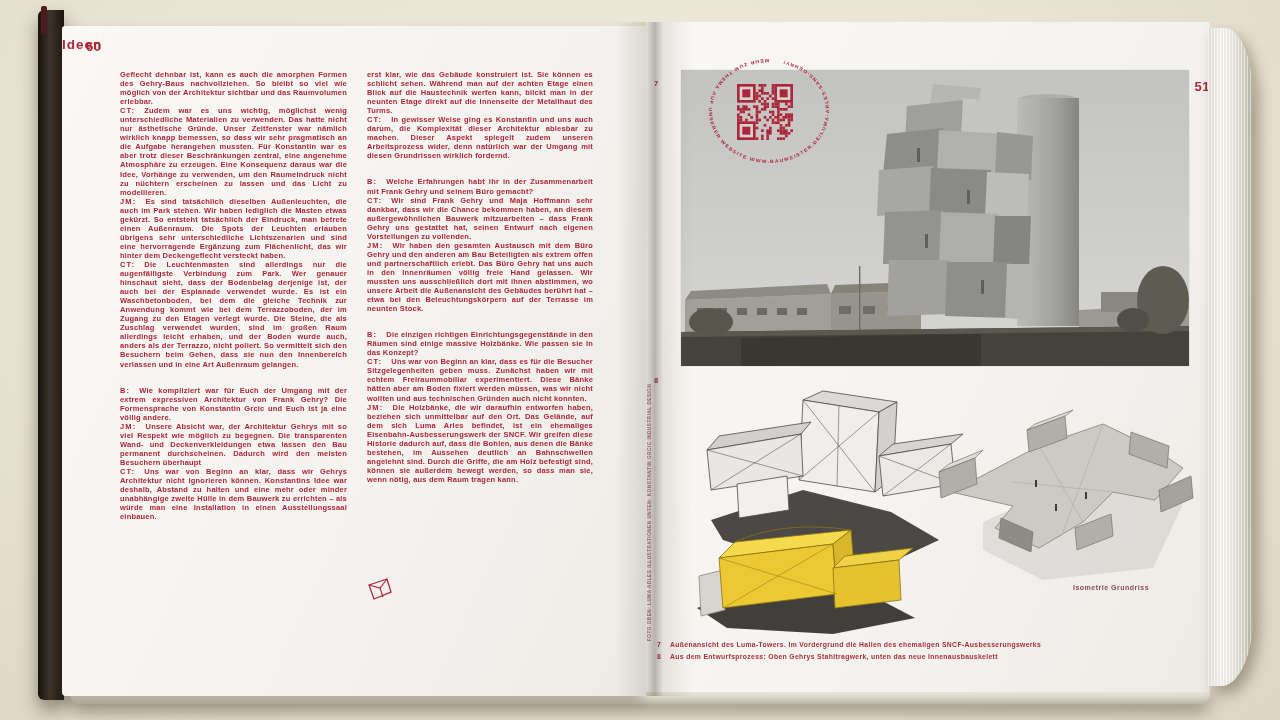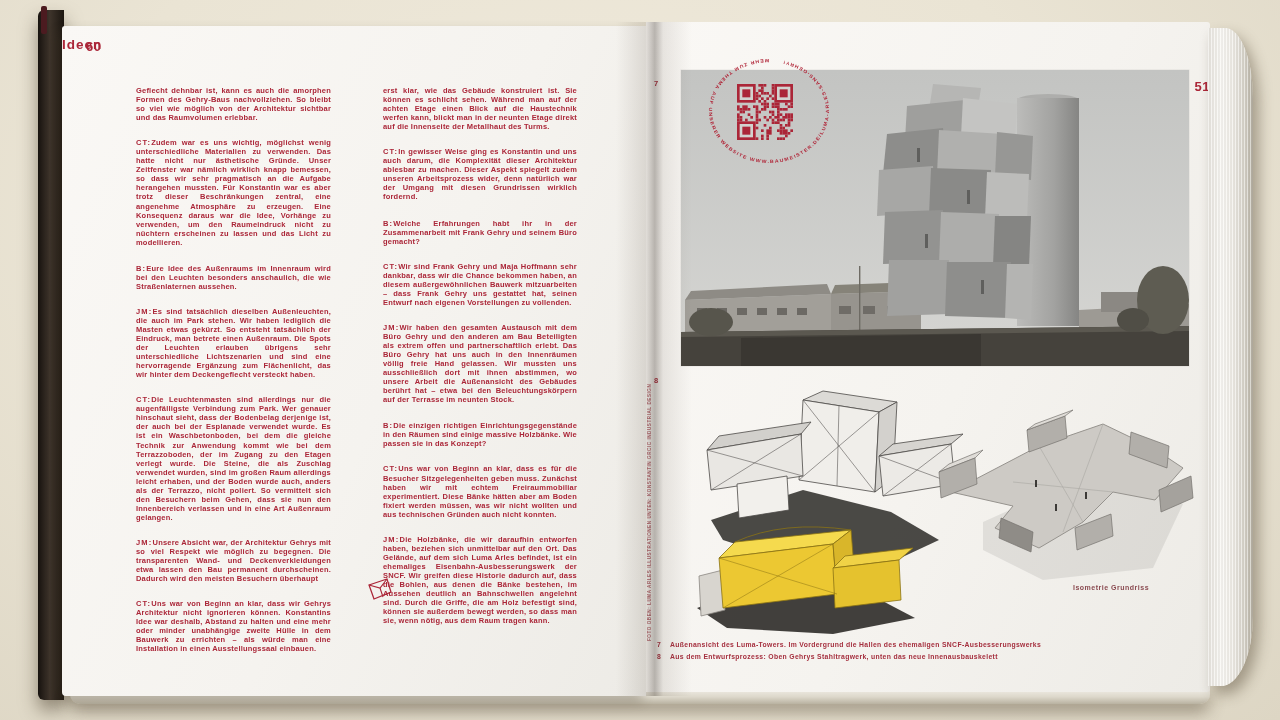--- a/index.html
+++ b/index.html
@@ -29,23 +29,23 @@
   
   .red{color:#ab2638;font-weight:700;}
   .pageno{font-size:13px;letter-spacing:.5px;}
   #pageno-left{left:86px;top:39px;}
   #pageno-right{left:1150px;top:37px;width:60px;text-align:right;margin-top:42px;}
   .rubric{left:62px;top:37px;width:584px;text-align:left;font-size:13.5px;letter-spacing:1px;}
   .col{top:70px;width:227px;font-size:7.5px;line-height:9.05px;letter-spacing:.2px;
     text-align:justify;hyphens:auto;}
   #col1{left:120px;}
   #col2{left:367px;width:226px;}
-  .col p{position:static;margin:16px;}
+  .col p{position:static;margin:0;}
   .col p.gap{margin-top:17px;}
-  .speaker{position:static;letter-spacing:1.2px;}
+  .speaker{position:static;letter-spacing:1.2px;padding-right:9px;}
   .endmark{left:367px;top:577px;width:26px;height:24px;}
   
   .photo{left:681px;top:70px;width:508px;height:296px;box-shadow:0 0 0 .5px rgba(0,0,0,.08);}
   .fig-num{font-size:7.5px;}
   #fig7{left:654px;top:79px;}
   #fig8{left:654px;top:376px;}
   .credit{left:647px;top:641px;width:206px;white-space:nowrap;
     transform:rotate(-90deg);transform-origin:0 0;
     font-size:4.6px;letter-spacing:.55px;color:#b2646c;font-weight:700;}
   .qr-ring{left:699px;top:49px;width:140px;height:124px;overflow:visible;}
@@ -66,23 +66,23 @@
   <div class="spine"></div>
   <div class="cover-sliver"></div>
   <div class="under-pages"></div>
 
   <div class="page page-left"></div>
   <div id="pageno-left" class="red pageno">60</div>
   <div class="red rubric">Ideen</div>
   <div id="col1" class="red col">
       <p class="">Geflecht dehnbar ist, kann es auch die amorphen Formen des Gehry-Baus nachvollziehen. So bleibt so viel wie möglich von der Architektur sichtbar und das Raumvolumen erlebbar.</p>
       <p class=""><span class="speaker">CT:</span>Zudem war es uns wichtig, möglichst wenig unterschiedliche Materialien zu verwenden. Das hatte nicht nur ästhetische Gründe. Unser Zeitfenster war nämlich wirklich knapp bemessen, so dass wir sehr pragmatisch an die Aufgabe herangehen mussten. Für Konstantin war es aber trotz dieser Beschränkungen zentral, eine angenehme Atmosphäre zu erzeugen. Eine Konsequenz daraus war die Idee, Vorhänge zu verwenden, um den Raumeindruck nicht zu nüchtern erscheinen zu lassen und das Licht zu modellieren.</p>
-      <p class="gap"><span class="speaker">B:</span>Eure Idee des Außenraums im Innenraum wird bei den Leuchten besonders anschaulich, die wie Straßenlaternen aussehen.</p>
       <p class=""><span class="speaker">JM:</span>Es sind tatsächlich dieselben Außenleuchten, die auch im Park stehen. Wir haben lediglich die Masten etwas gekürzt. So entsteht tatsächlich der Eindruck, man betrete einen Außenraum. Die Spots der Leuchten erlauben übrigens sehr unterschiedliche Lichtszenarien und sind eine hervorragende Ergänzung zum Flächenlicht, das wir hinter dem Deckengeflecht versteckt haben.</p>
       <p class=""><span class="speaker">CT:</span>Die Leuchtenmasten sind allerdings nur die augenfälligste Verbindung zum Park. Wer genauer hinschaut sieht, dass der Bodenbelag derjenige ist, der auch bei der Esplanade verwendet wurde. Es ist ein Waschbetonboden, bei dem die gleiche Technik zur Anwendung kommt wie bei dem Terrazzoboden, der im Zugang zu den Etagen verlegt wurde. Die Steine, die als Zuschlag verwendet wurden, sind im großen Raum allerdings leicht erhaben, und der Boden wurde auch, anders als der Terrazzo, nicht poliert. So vermittelt sich den Besuchern beim Gehen, dass sie nun den Innenbereich verlassen und in eine Art Außenraum gelangen.</p>
+      <p class="gap"><span class="speaker">B:</span>Wie kompliziert war für Euch der Umgang mit der extrem expressiven Architektur von Frank Gehry? Die Formensprache von Konstantin Grcic und Euch ist ja eine völlig andere.</p>
       <p class=""><span class="speaker">JM:</span>Unsere Absicht war, der Architektur Gehrys mit so viel Respekt wie möglich zu begegnen. Die transparenten Wand- und Deckenverkleidungen etwa lassen den Bau permanent durchscheinen. Dadurch wird den meisten Besuchern überhaupt</p>
       <p class=""><span class="speaker">CT:</span>Uns war von Beginn an klar, dass wir Gehrys Architektur nicht ignorieren können. Konstantins Idee war deshalb, Abstand zu halten und eine mehr oder minder unabhängige zweite Hülle in dem Bauwerk zu errichten – als würde man eine Installation in einen Ausstellungssaal einbauen.</p>
     </div>
   <div id="col2" class="red col">
       <p class="">erst klar, wie das Gebäude konstruiert ist. Sie können es schlicht sehen. Während man auf der achten Etage einen Blick auf die Haustechnik werfen kann, blickt man in der neunten Etage direkt auf die Innenseite der Metallhaut des Turms.</p>
       <p class=""><span class="speaker">CT:</span>In gewisser Weise ging es Konstantin und uns auch darum, die Komplexität dieser Architektur ablesbar zu machen. Dieser Aspekt spiegelt zudem unseren Arbeitsprozess wider, denn natürlich war der Umgang mit diesen Grundrissen wirklich fordernd.</p>
       <p class="gap"><span class="speaker">B:</span>Welche Erfahrungen habt ihr in der Zusammenarbeit mit Frank Gehry und seinem Büro gemacht?</p>
       <p class=""><span class="speaker">CT:</span>Wir sind Frank Gehry und Maja Hoffmann sehr dankbar, dass wir die Chance bekommen haben, an diesem außergewöhnlichen Bauwerk mitzuarbeiten – dass Frank Gehry uns gestattet hat, seinen Entwurf nach eigenen Vorstellungen zu vollenden.</p>
       <p class=""><span class="speaker">JM:</span>Wir haben den gesamten Austausch mit dem Büro Gehry und den anderen am Bau Beteiligten als extrem offen und partnerschaftlich erlebt. Das Büro Gehry hat uns auch in den Innenräumen völlig freie Hand gelassen. Wir mussten uns ausschließlich dort mit ihnen abstimmen, wo unsere Arbeit die Außenansicht des Gebäudes berührt hat – etwa bei den Beleuchtungskörpern auf der Terrasse im neunten Stock.</p>
       <p class="gap"><span class="speaker">B:</span>Die einzigen richtigen Einrichtungsgegenstände in den Räumen sind einige massive Holzbänke. Wie passen sie in das Konzept?</p>

